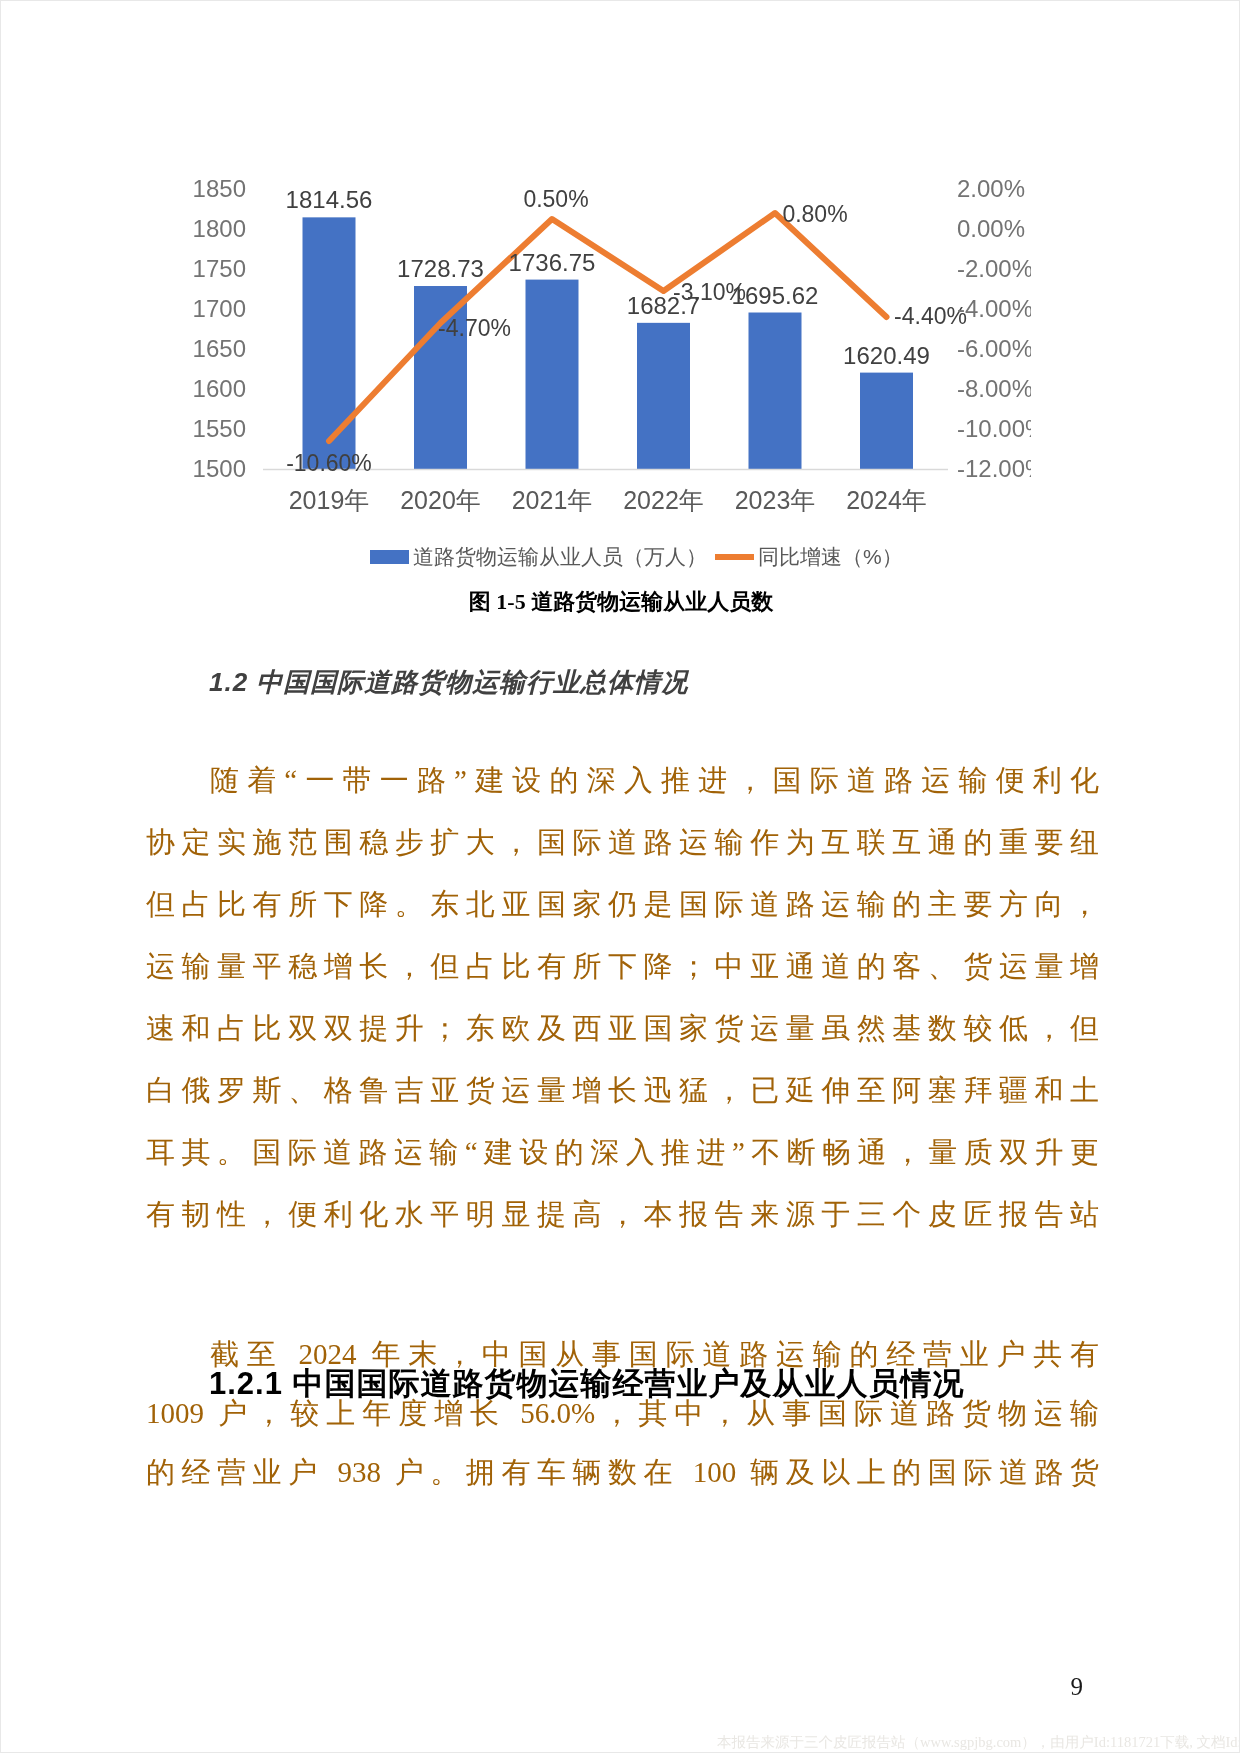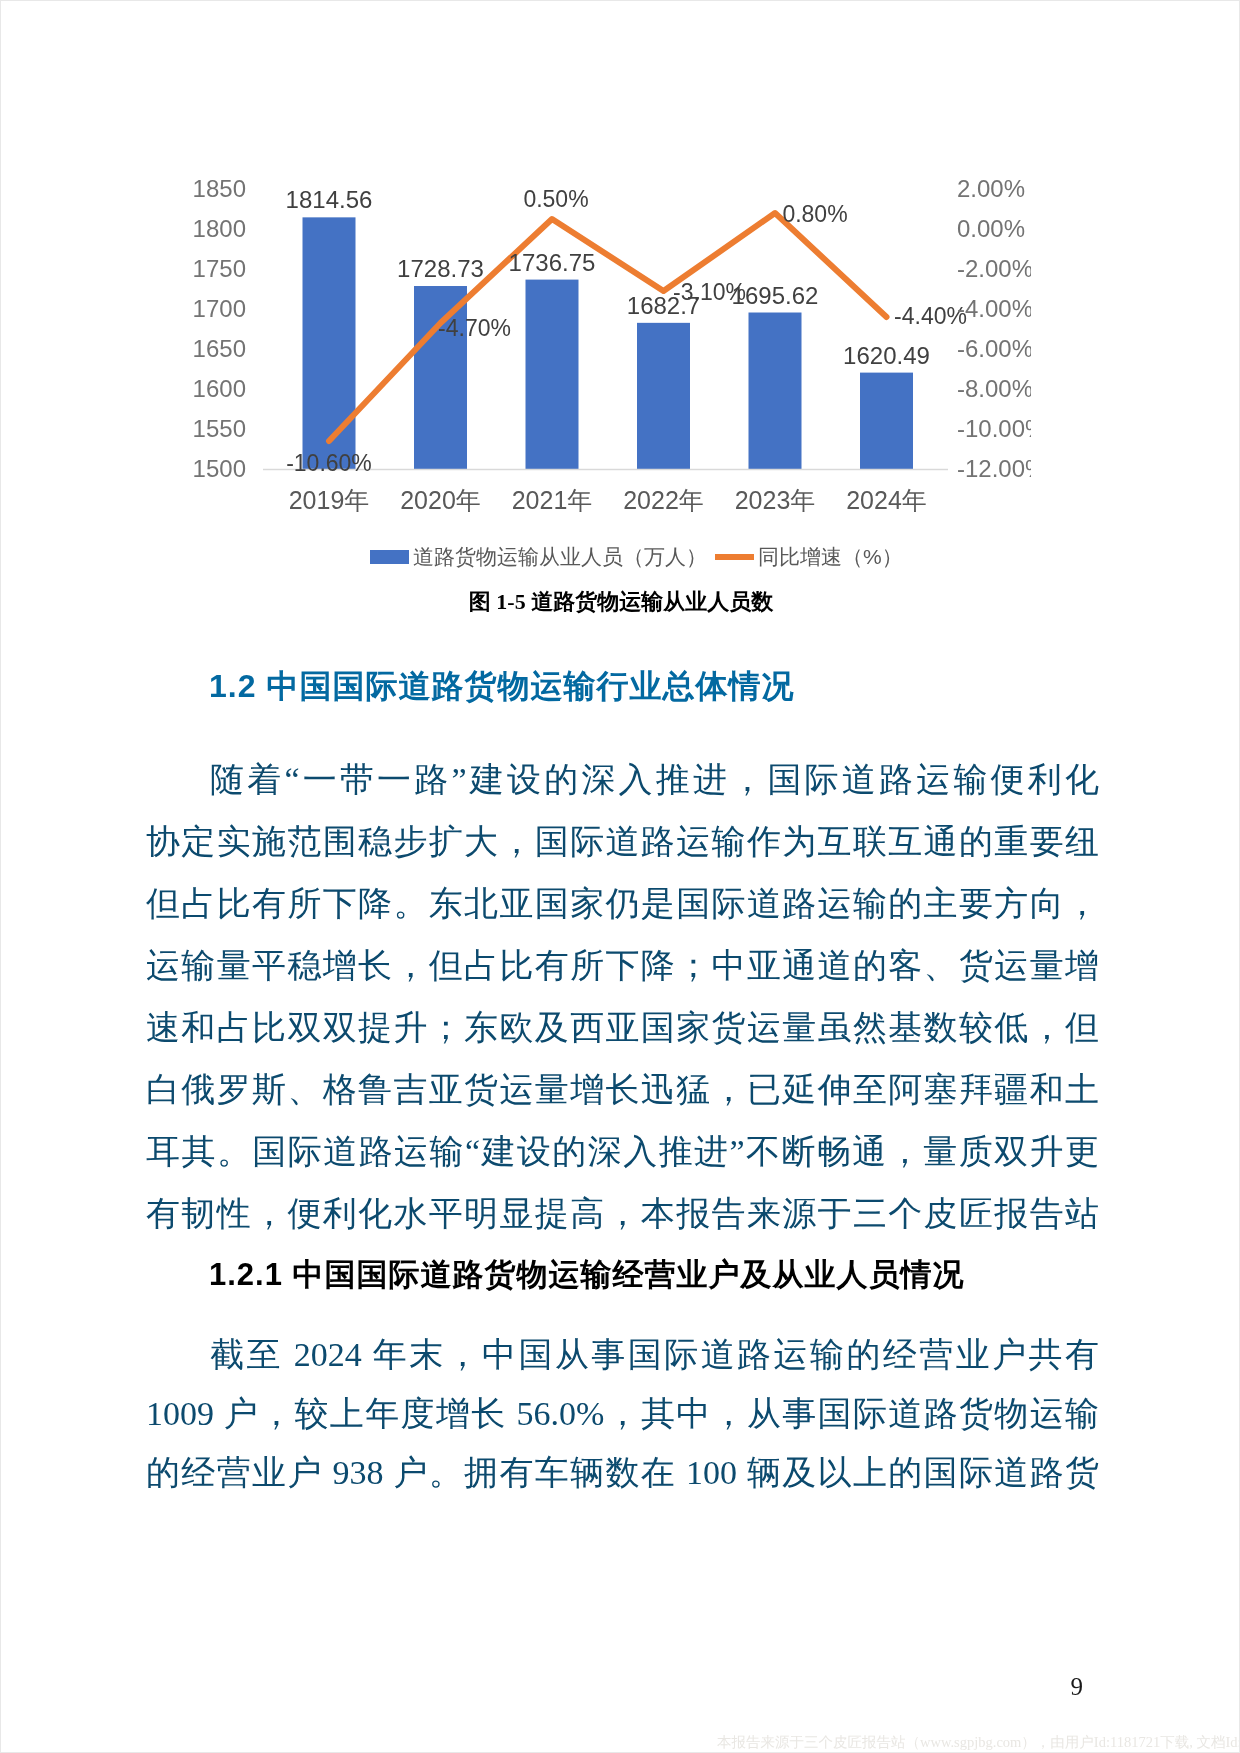--- a/index.html
+++ b/index.html
@@ -19,37 +19,37 @@
   
   .fig-caption{
     position:absolute;left:0;top:586px;width:1240px;
     text-align:center;font-size:22px;font-weight:700;
     font-family:"Liberation Serif", serif;color:#000000;
   }
   
   .h2{
     position:absolute;left:208px;top:664px;
     font-family:"Liberation Sans", sans-serif;
-    font-size:32px;font-weight:700;color:#0369a1;letter-spacing:1px;
+    font-size:26px;font-weight:700;color:#404040;letter-spacing:1px;font-style:italic;
   }
   .h3{
-    position:absolute;left:208px;top:1253px;
+    position:absolute;left:208px;top:1362px;
     font-family:"Liberation Sans", sans-serif;
     font-size:31px;font-weight:700;color:#000000;letter-spacing:1px;
   }
   
   .para{position:absolute;left:145px;width:953px;}
   #para1{top:748px;}
   #para2{top:1324px;}
   .jline{
-    font-size:34px;line-height:62px;height:62px;
+    font-size:29px;line-height:62px;height:62px;
     text-align:justify;text-align-last:justify;
     text-justify:inter-character;
     white-space:nowrap;
-    color:#0c4a6e;
+    color:#a16207;
   }
   #para2 .jline{line-height:59px;height:59px;}
   .jline.ind{padding-left:64px;}
   .jline.noj{text-align-last:left;}
   
   .page-num{
     position:absolute;right:156px;top:1672px;
     font-size:25px;color:#1a1a1a;font-family:"Liberation Serif", serif;
   }
   .watermark{

